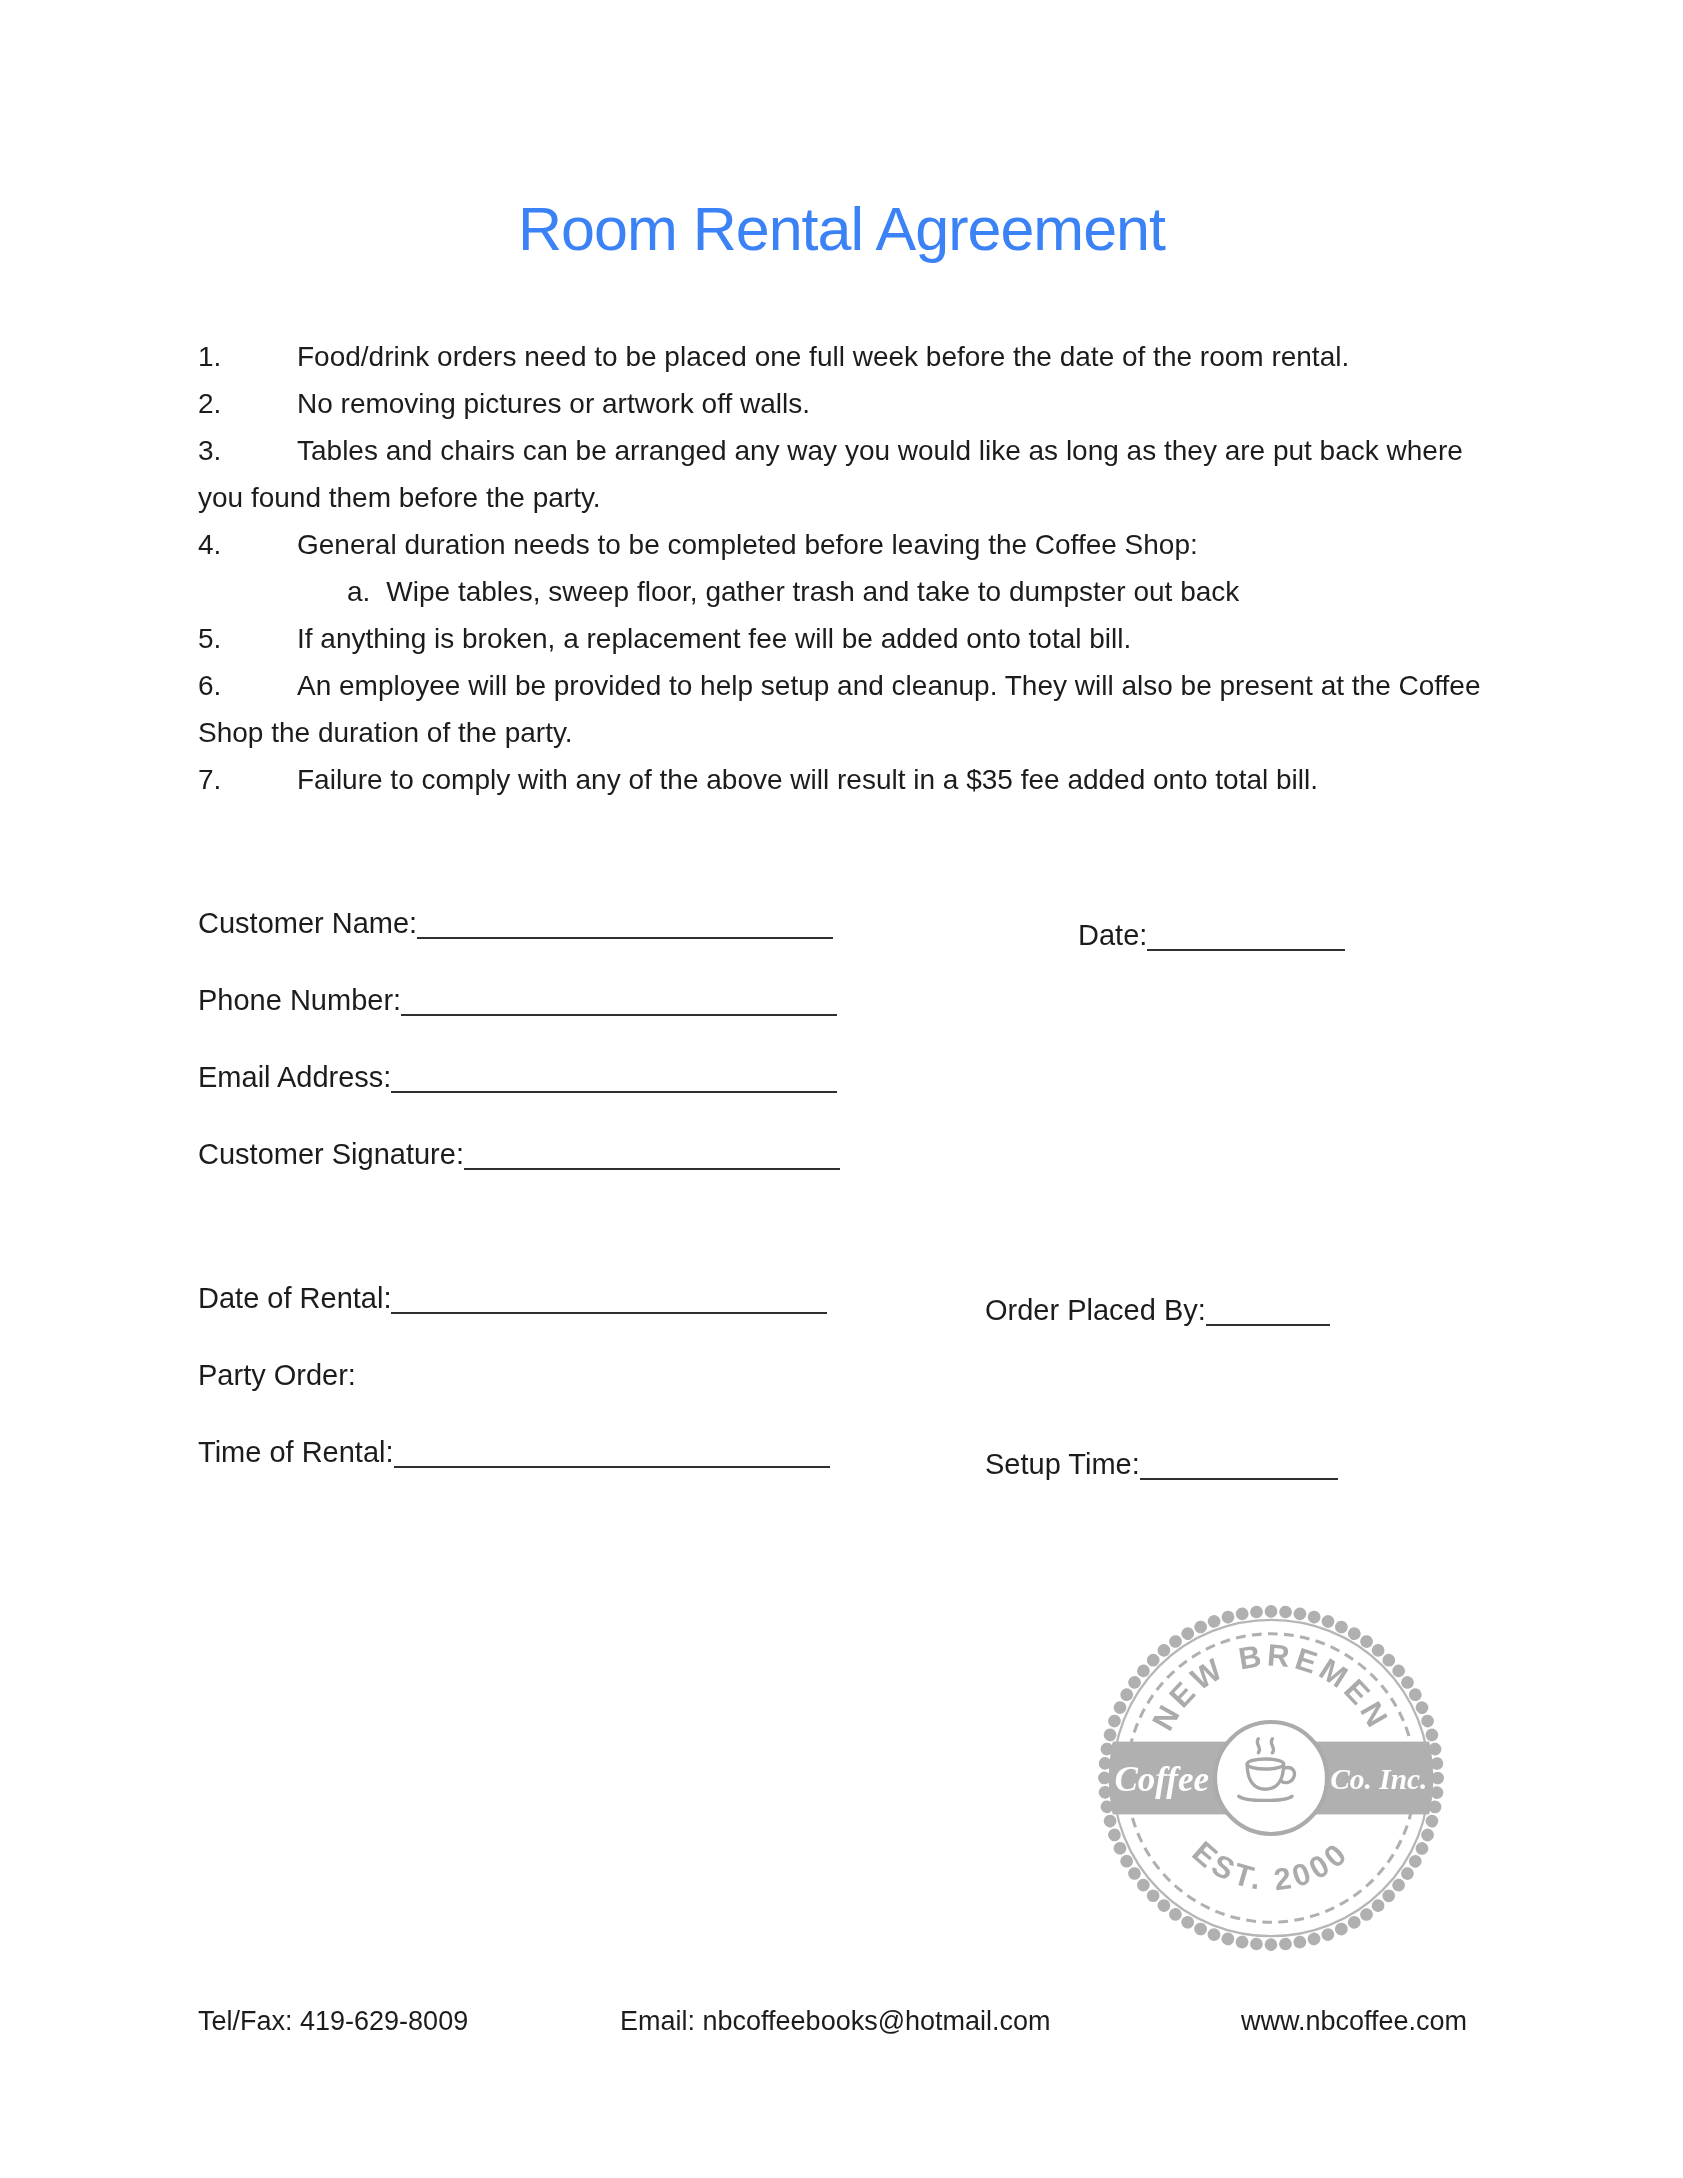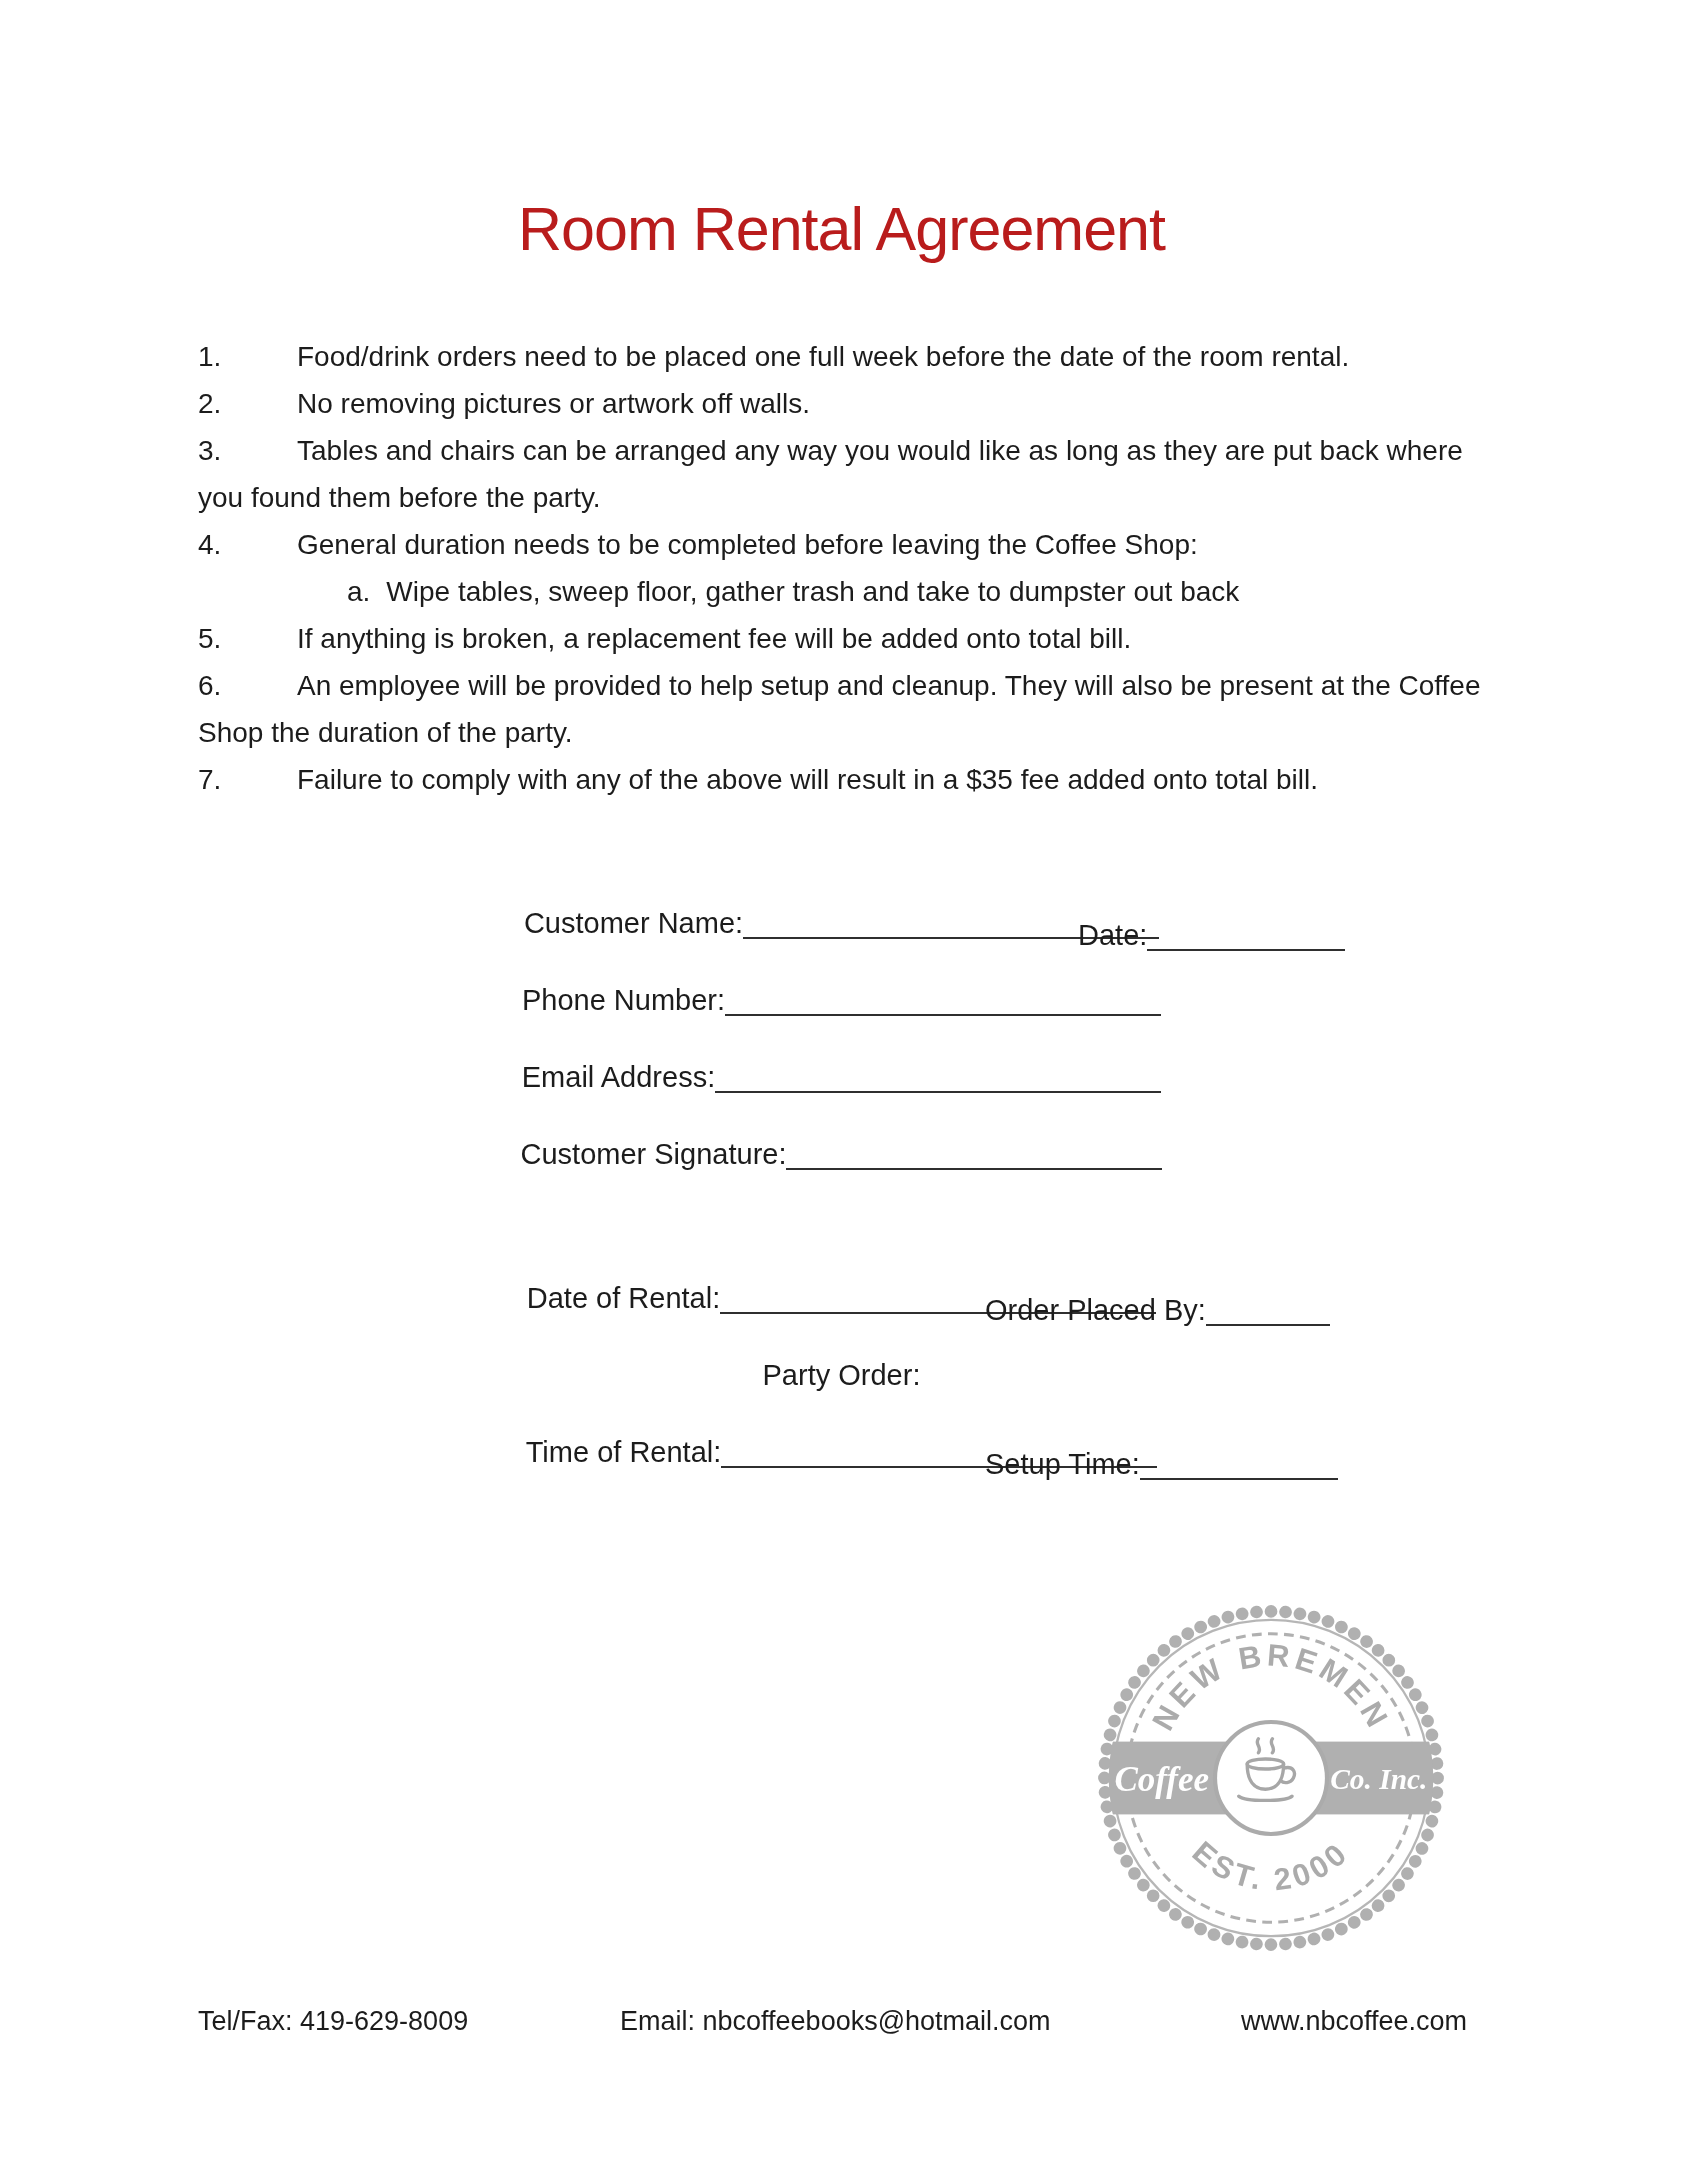--- a/index.html
+++ b/index.html
@@ -4,35 +4,35 @@
 <style>
   * { margin:0; padding:0; box-sizing:border-box; }
   html, body { background:#ffffff; }
   body {
     width:1683px; height:2178px; position:relative; overflow:hidden;
     font-family:"Liberation Sans", sans-serif; color:#1c1c1c;
   }
   .content { position:absolute; inset:0; padding:194px 198px 0 198px; }
 
   .doc-title {
-    font-size:61px; font-weight:400; text-align:center; color:#b91c1c;
+    font-size:61px; font-weight:400; text-align:center; color:#3b82f6;
     letter-spacing:-1px; margin-bottom:69px;
   }
 
   .rules { font-size:28px; line-height:47px; }
   .rule { position:relative; }
   .rule-marker { display:inline-block; width:99px; }
   .rule.sub { padding-left:149px; }
   .rule.sub .rule-marker { width:auto; margin-right:16px; }
   .rule.justify { text-align:justify; }
 
   .form-section { position:relative; font-size:29px; line-height:47px; }
   .fs1 { margin-top:97px; }
   .fs2 { margin-top:97px; }
-  .form-row { position:relative;text-align:center; }
+  .form-row { position:relative; }
   .form-row + .form-row { margin-top:30px; }
   .blank {
     display:inline-block; border-bottom:2px solid #2f2f2f;
     height:30px; vertical-align:-6px;
   }
   .float-field { position:absolute; top:12px; white-space:nowrap; }
 
   .stamp { position:absolute; left:1089px; top:1596px; width:364px; height:364px; opacity:0.88; }
 
   .footer { position:absolute; left:0; top:2006px; width:100%; height:40px; font-size:27px; }

